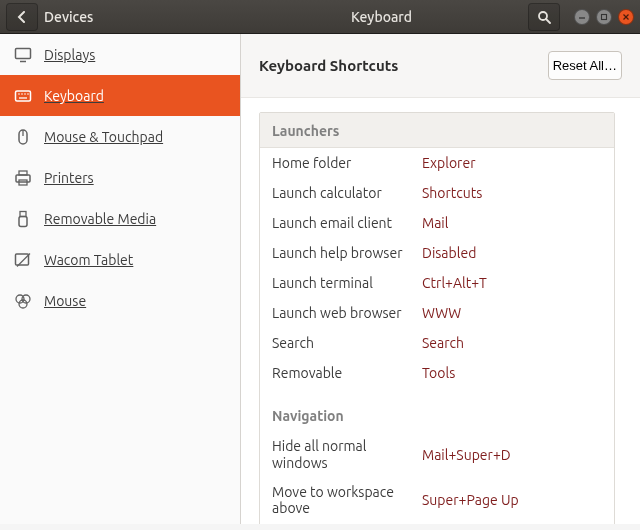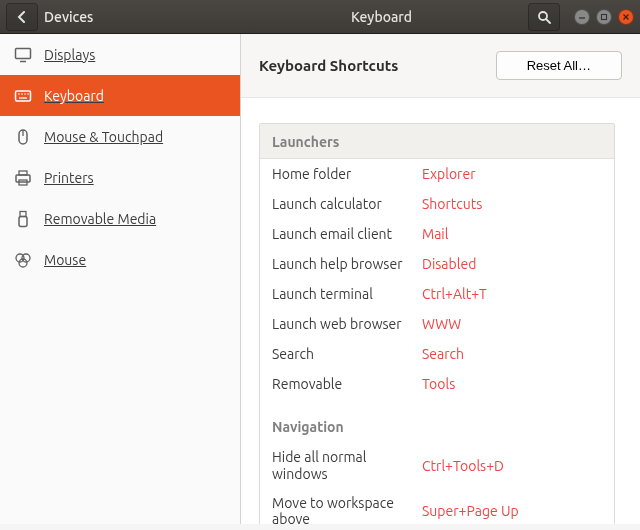--- a/index.html
+++ b/index.html
@@ -64,38 +64,37 @@
     color: #fff;
   }
   .side-item .ico { width: 18px; height: 18px; display:flex;align-items:center;justify-content:center; opacity: 0.8;}
   .side-item.active .ico { opacity: 1; }
 
   .content {
     flex: 1;
     background: #fff;
     display: flex;
     flex-direction: column;
-    gap: 11px;
   }
   .content-header {
     height: 64px;
     display: flex;
     align-items: center;
     padding: 0 18px;
     background: #f7f6f5;
     border-bottom: 1px solid #e9e7e4;
   }
   .content-header h2 {
     font-size: 15px;
     font-weight: 600;
     flex: 1;
     color: #2d2d2d;
   }
   .reset-btn {
-    padding: 6px 30px;
+    padding: 6px 4px;
     background: #fdfdfd;
     border: 1px solid #c9c4bd;
     border-radius: 4px;
     font-size: 13px;
     cursor: pointer;
   }
 
   .shortcut-pane {
     flex: 1;
     overflow-y: auto;
@@ -111,21 +110,21 @@
     color: #808080;
   }
   .row {
     display: flex;
     align-items: center;
     padding: 6px 12px;
     cursor: pointer;
     min-height: 30px;
   }
   .row .label { flex: 0 0 150px; color: #3c3c3c; line-height: 1.2;}
-  .row .value { flex: 1; color: #ef4444; }
+  .row .value { flex: 1; color: #7f1d1d; }
   .row + .row { }
   .section + .section { margin-top: 10px; }
   .section:first-child .section-head { background:#f2f0ed; border-bottom:1px solid #e3e0db;}
 </style>
 </head>
 <body>
 
 <div class="headerbar">
   <div class="hb-left">
     <div class="hb-btn">
@@ -212,20 +211,29 @@
           <svg width="18" height="18" viewBox="0 0 18 18">
             <rect x="6" y="1.5" width="6" height="5" stroke="currentColor" stroke-width="1.3" fill="none"></rect>
             <rect x="5" y="6.5" width="8" height="10" rx="2" stroke="currentColor" stroke-width="1.5" fill="none"></rect>
           </svg>
         </span>
         <span>Removable Media</span>
       </div>
       <div class="side-item">
         <span class="ico">
           <svg width="18" height="18" viewBox="0 0 18 18">
+            <rect x="1.5" y="3" width="13" height="11" rx="1" stroke="currentColor" stroke-width="1.5" fill="none"></rect>
+            <line x1="3" y1="15.5" x2="16" y2="2.5" stroke="currentColor" stroke-width="1.3"></line>
+          </svg>
+        </span>
+        <span>Wacom Tablet</span>
+      </div>
+      <div class="side-item">
+        <span class="ico">
+          <svg width="18" height="18" viewBox="0 0 18 18">
             <circle cx="6" cy="7" r="4" fill="none" stroke="currentColor" stroke-width="1.3"></circle>
             <circle cx="12" cy="7" r="4" fill="none" stroke="currentColor" stroke-width="1.3"></circle>
             <circle cx="9" cy="12" r="4" fill="none" stroke="currentColor" stroke-width="1.3"></circle>
           </svg>
         </span>
         <span>Mouse</span>
       </div>
     </div>
 
   <div class="content">
@@ -267,21 +275,21 @@
             </div>
             <div class="row">
               <div class="label">Removable</div>
               <div class="value">Tools</div>
             </div>
           </div>
           <div class="section">
             <div class="section-head">Navigation</div>
             <div class="row">
               <div class="label">Hide all normal windows</div>
-              <div class="value">Ctrl+Tools+D</div>
+              <div class="value">Mail+Super+D</div>
             </div>
             <div class="row">
               <div class="label">Move to workspace above</div>
               <div class="value">Super+Page Up</div>
             </div>
             <div class="row">
               <div class="value"></div>
             </div>
           </div>
         </div>

